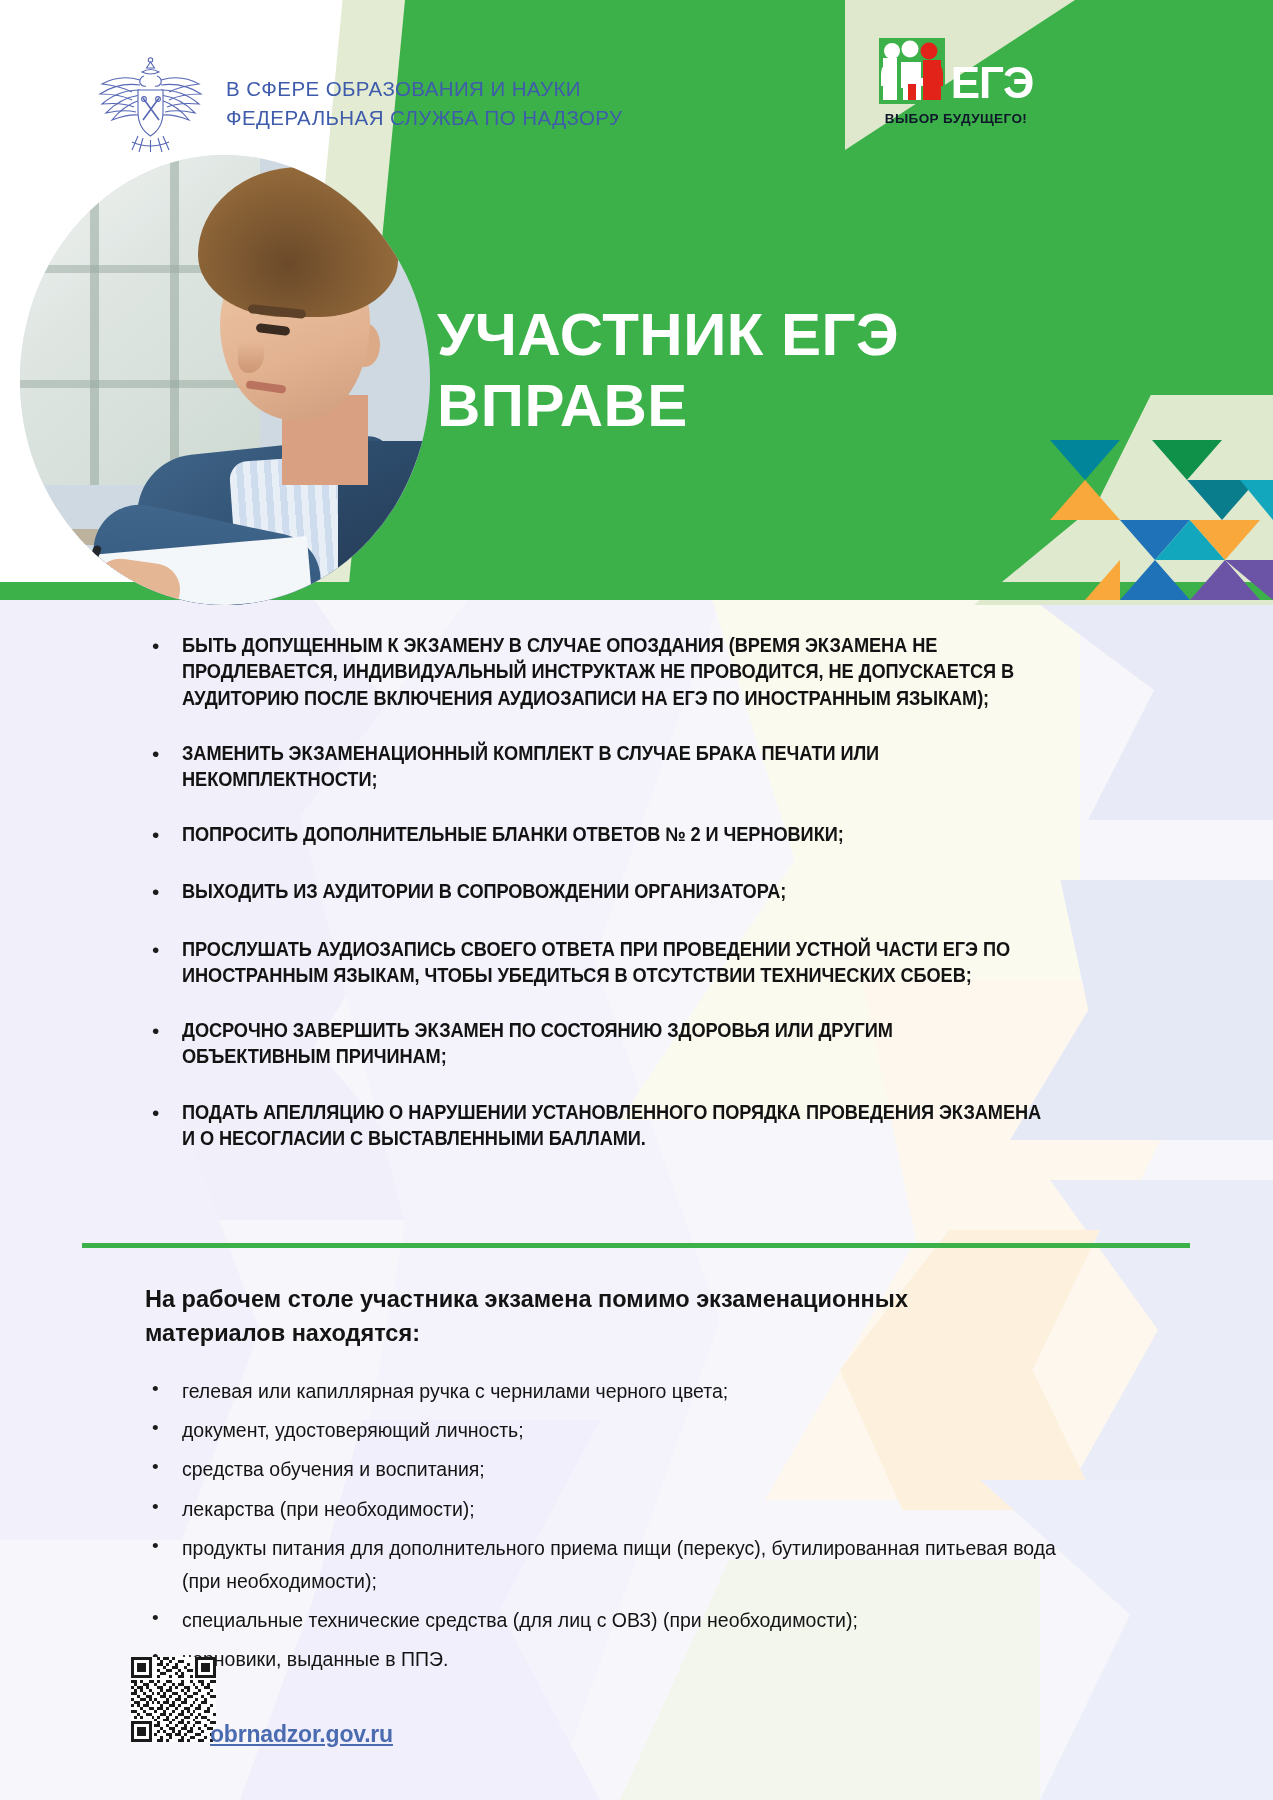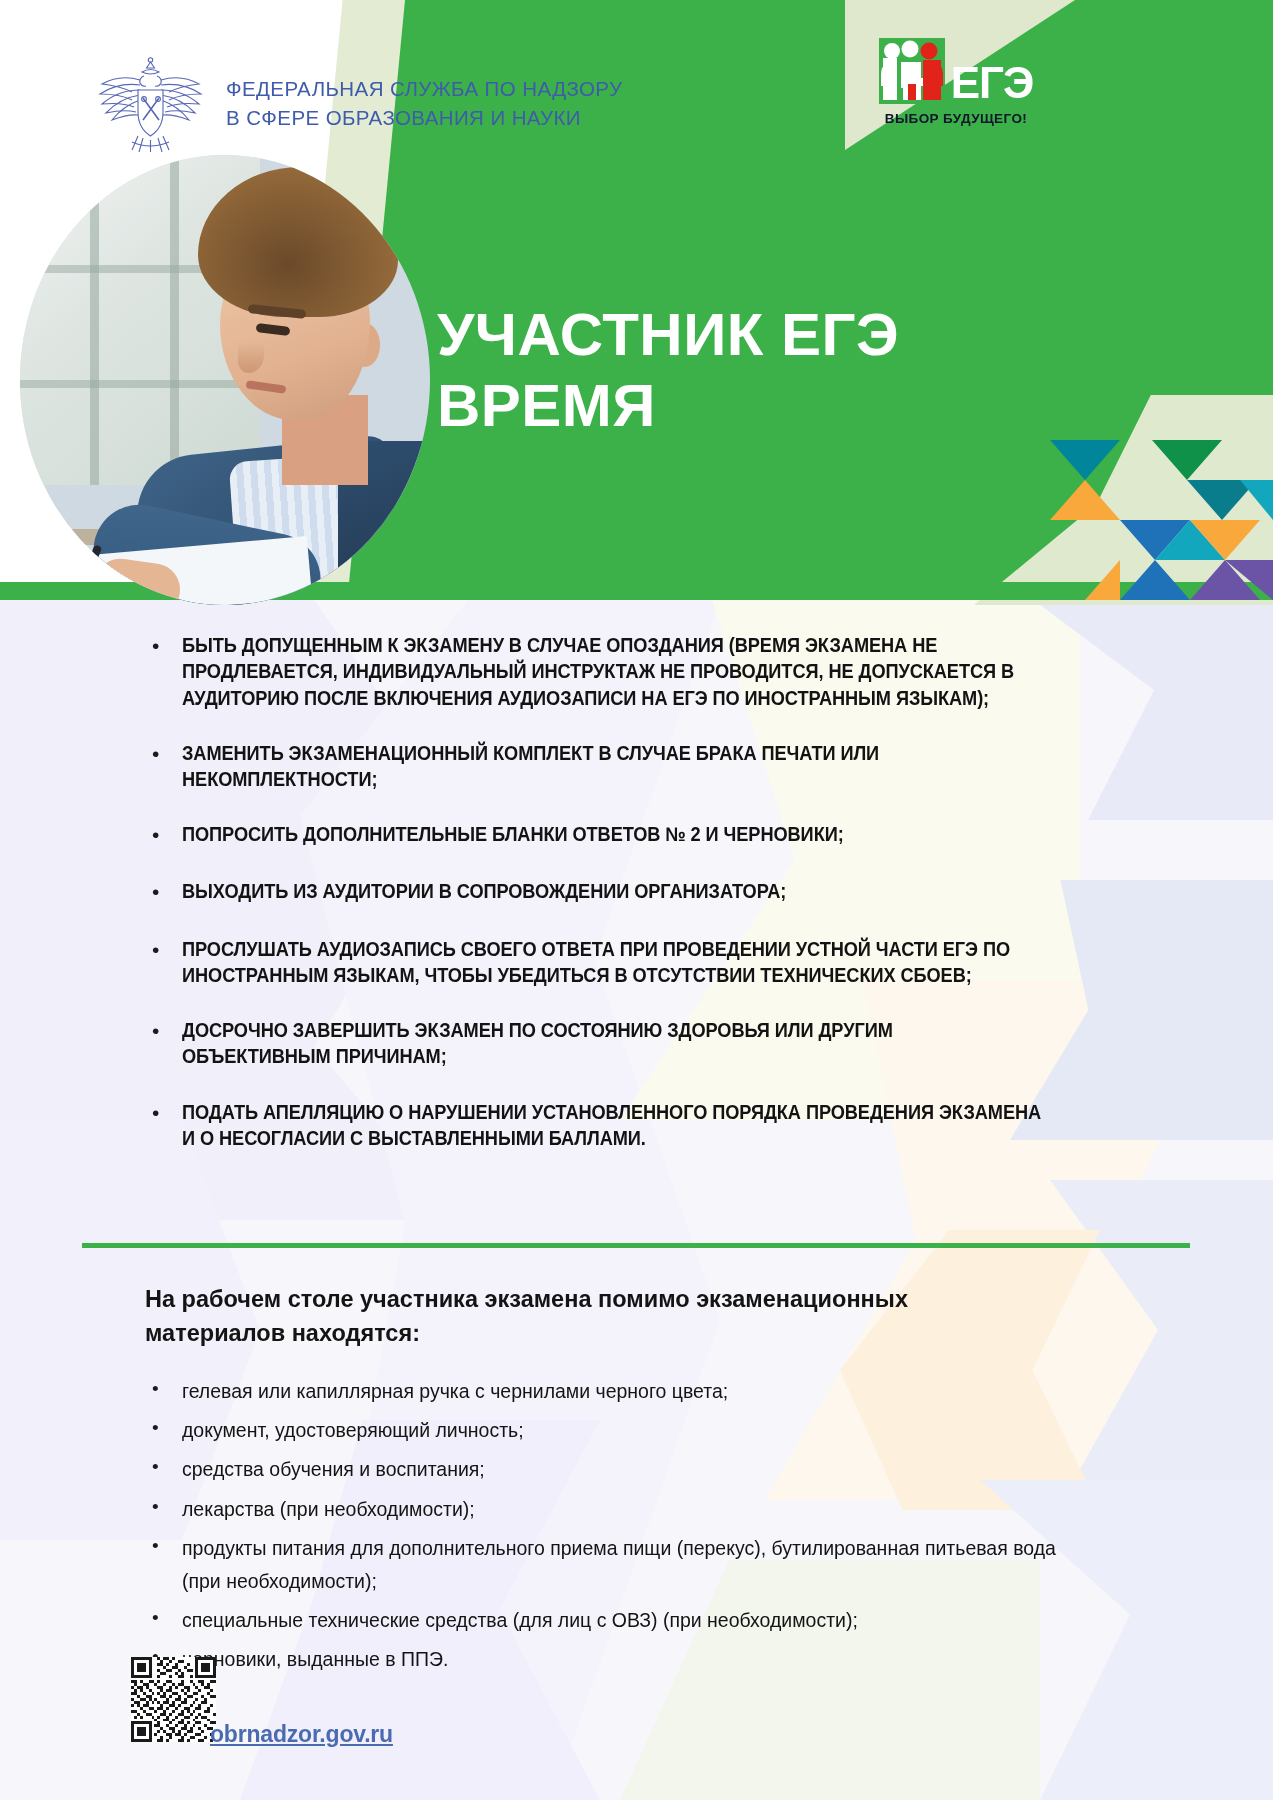--- a/index.html
+++ b/index.html
@@ -504,22 +504,22 @@
         <circle cx="56" cy="47" r="2.4"></circle>
         <circle cx="70" cy="47" r="2.4"></circle>
 
         <path d="M50 84 l-6 14 M55 86 l-4 14 M62.5 88 l0 14 M70 86 l4 14 M75 84 l6 14"></path>
         <path d="M44 90 q18 8 37 0"></path>
       </g>
     </svg>
   </div>
 
   <div class="rosobr-title">
+    <div>В СФЕРЕ ОБРАЗОВАНИЯ И НАУКИ</div>
     <div>ФЕДЕРАЛЬНАЯ СЛУЖБА ПО НАДЗОРУ</div>
-    <div>В СФЕРЕ ОБРАЗОВАНИЯ И НАУКИ</div>
   </div>
 
   <div class="ege-wrap">
     <div class="ege-row">
       <div class="ege-mark">
         <svg viewBox="0 0 66 66" width="66" height="66">
           <rect x="0" y="0" width="66" height="66" fill="#3cb14a"></rect>
           <path d="M4 20 h14 v42 h-14 z" fill="#ffffff"></path>
           <circle cx="13" cy="13" r="8" fill="#ffffff"></circle>
           <circle cx="31" cy="11" r="8.5" fill="#ffffff"></circle>
@@ -558,21 +558,21 @@
       <div class="ph-eye"></div>
       <div class="ph-nose"></div>
       <div class="ph-lip"></div>
       <div class="ph-arm"></div>
       <div class="ph-paper"></div>
       <div class="ph-hand"></div>
       <div class="ph-pen"></div>
     </div>
   </div>
 
-  <h1 class="main-title">УЧАСТНИК ЕГЭ ВРЕМЯ</h1>
+  <h1 class="main-title">УЧАСТНИК ЕГЭ ВПРАВЕ</h1>
 
   <div class="rights-list">
     <div class="rights-item">
       <span class="rights-bullet">•</span>
       <span class="rights-text">БЫТЬ ДОПУЩЕННЫМ К ЭКЗАМЕНУ В СЛУЧАЕ ОПОЗДАНИЯ (ВРЕМЯ ЭКЗАМЕНА НЕ ПРОДЛЕВАЕТСЯ, ИНДИВИДУАЛЬНЫЙ ИНСТРУКТАЖ НЕ ПРОВОДИТСЯ, НЕ ДОПУСКАЕТСЯ В АУДИТОРИЮ ПОСЛЕ ВКЛЮЧЕНИЯ АУДИОЗАПИСИ НА  ЕГЭ ПО ИНОСТРАННЫМ ЯЗЫКАМ);</span>
     </div>
     <div class="rights-item">
       <span class="rights-bullet">•</span>
       <span class="rights-text">ЗАМЕНИТЬ ЭКЗАМЕНАЦИОННЫЙ КОМПЛЕКТ В СЛУЧАЕ БРАКА ПЕЧАТИ ИЛИ НЕКОМПЛЕКТНОСТИ;</span>
     </div>

